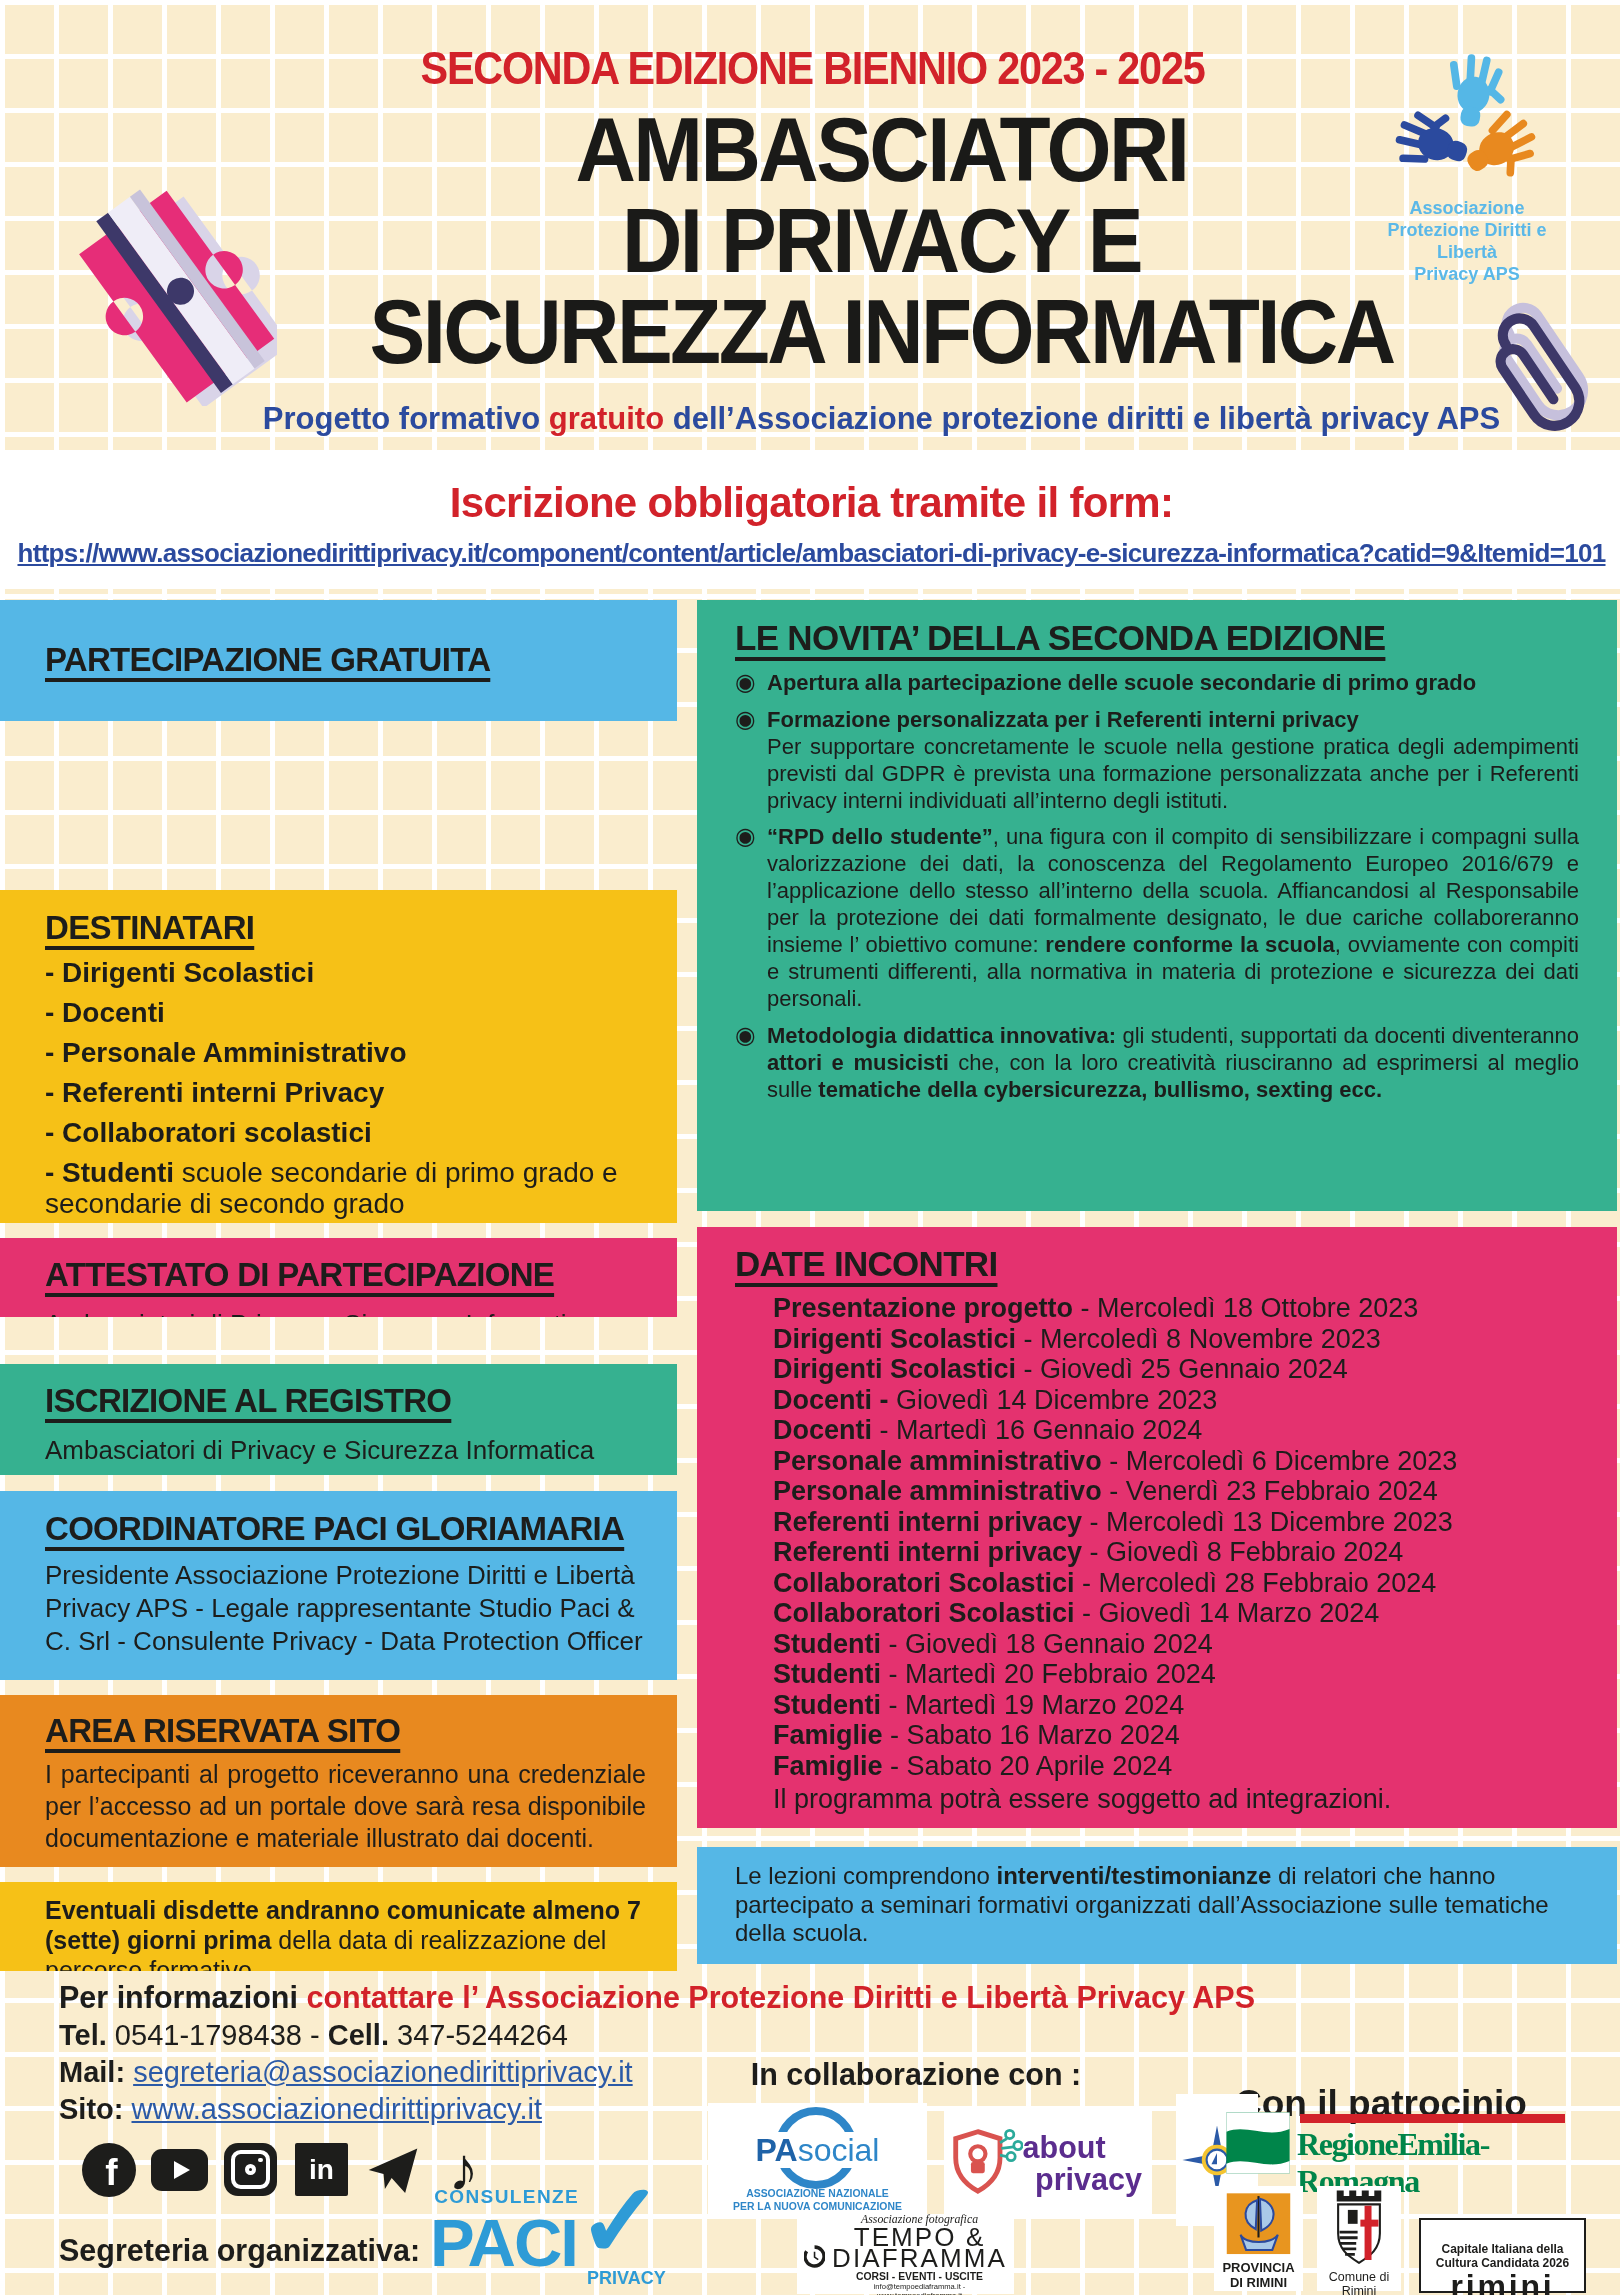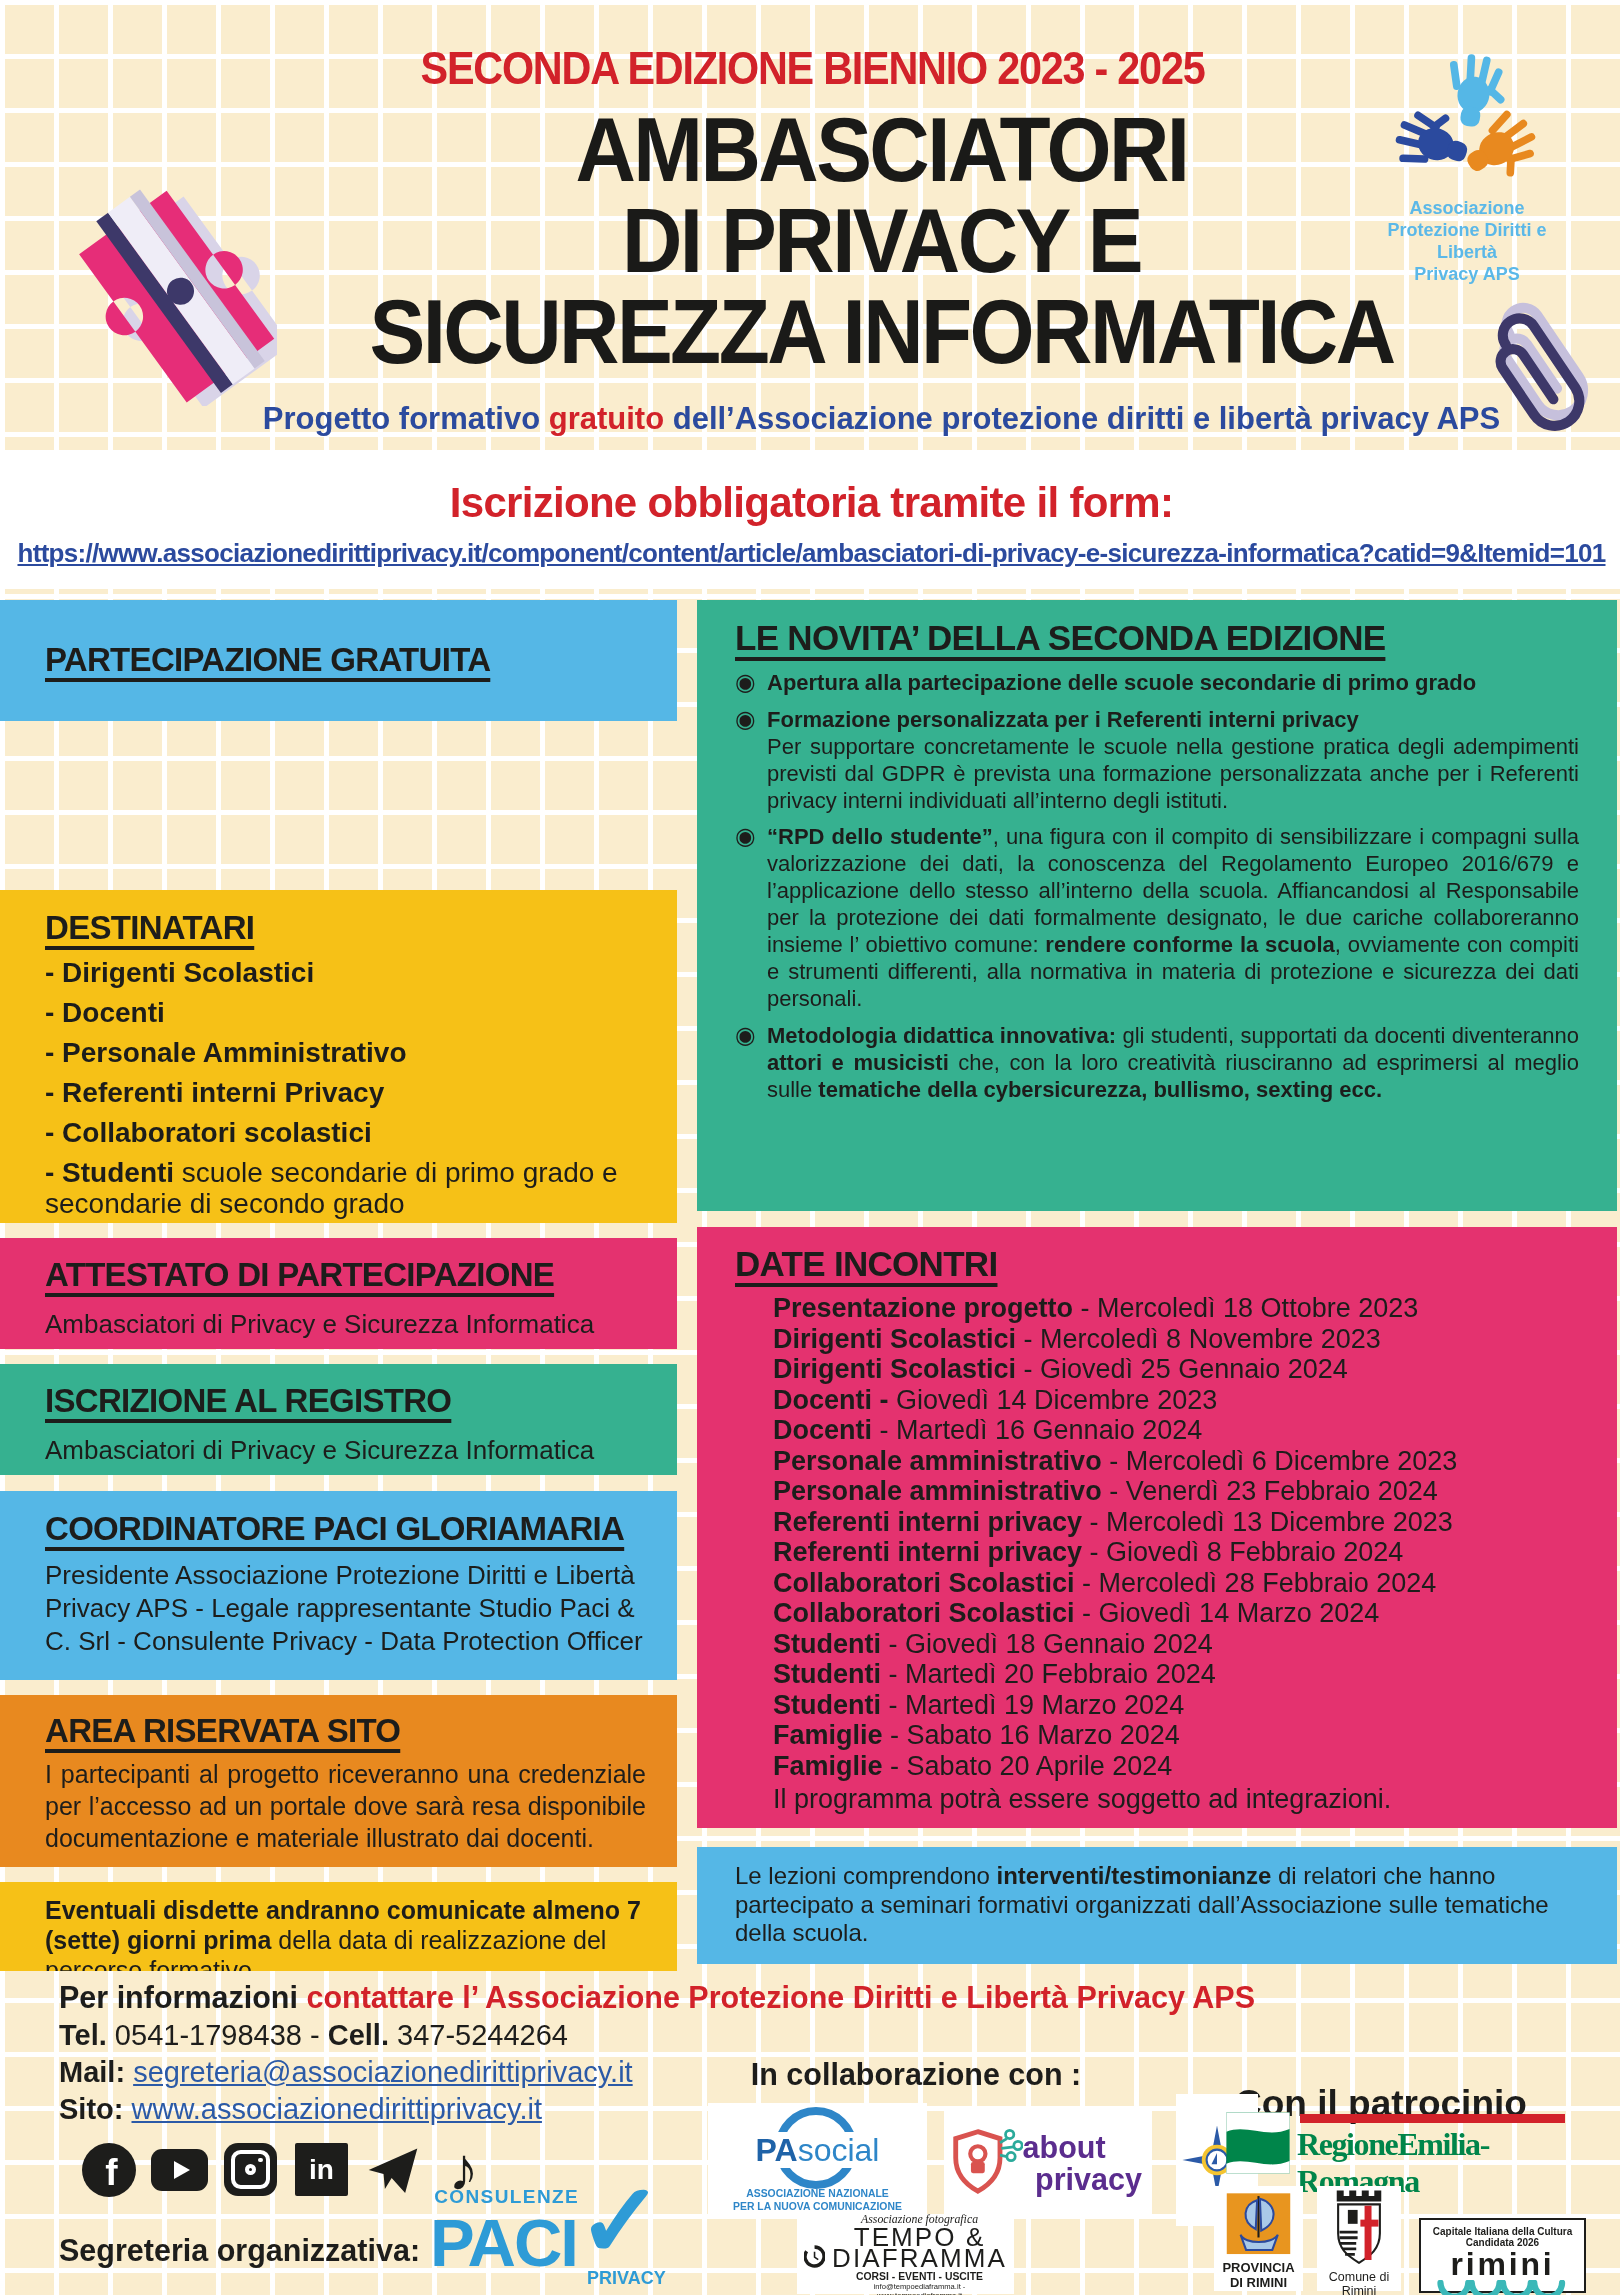--- a/index.html
+++ b/index.html
@@ -42,21 +42,21 @@
   .bg-yellow{ background:#F6C117; } .bg-pink{ background:#E4326F; } .bg-teal{ background:#36B190; }
   .box-title{ font-size:33px; font-weight:700; letter-spacing:-0.7px;
     text-decoration:underline; text-decoration-thickness:3.5px; text-underline-offset:7px; }
   .box-sub{ margin-top:15.3px; font-size:26px; }
 
   #box-free{ top:600px; height:121px; } #box-free .box-title{ margin-top:22px; }
   #box-mode{ top:737px; height:137px; font-size:29px; line-height:40px; padding-top:28px; }
   #box-dest{ top:890px; height:333px; }
   .dest-item{ margin-top:9px; font-size:28px; line-height:31px; }
   #box-dest .box-title{ margin-bottom:9.7px; }
-  #box-attestato{ top:1238px; height:111px; padding-top:18px; }
+  #box-attestato{ top:1238px; height:79px; padding-top:18px; }
   #box-registro{ top:1364px; height:111px; padding-top:18px; }
   #box-coord{ top:1491px; height:189px; }
   #box-coord .body, #box-area .body{ margin-top:11px; font-size:26px; line-height:33px; }
   #box-area{ top:1695px; height:172px; padding-top:16.7px; }
   #box-area .body{ text-align:justify; line-height:32px; font-size:25px; margin-top:8.3px; }
   #box-disdette{ top:1882px; height:89px; padding-top:12.5px; font-size:25px; line-height:30px; }
 
   #box-novita{ top:600px; height:611px; }
   #box-novita .box-title{ font-size:35px; margin-bottom:11px; }
   .bullet{ display:flex; margin-top:9.7px; font-size:22px; line-height:27px; }
@@ -125,21 +125,21 @@
 
   .regione{ position:absolute; left:1225px; top:2111px; width:343px; height:69px; }
   .regione .bar{ position:absolute; left:75px; top:2.8px; width:265px; height:9px; background:#D2222A; }
   .regione .name{ position:absolute; left:72px; top:15.3px; font-family:"Liberation Serif", serif; font-weight:700;
                   font-size:32px; color:#00854A; letter-spacing:-1.4px; }
   .provincia{ left:1214px; top:2186px; width:89px; height:105px; text-align:center; padding-top:2.8px; }
   .provincia .cap{ font-size:13px; font-weight:700; line-height:15.3px; margin-top:1.4px; }
   .comune{ left:1317px; top:2186px; width:84px; height:105px; text-align:center; padding-top:2.8px; }
   .comune .cap{ font-size:12.5px; line-height:14px; margin-top:1.4px; }
   .rimini{ left:1419px; top:2218px; width:167px; height:75px; border:2.1px solid #1d1d1b; text-align:center; padding-top:5.6px; }
-  .rimini .cap{ font-size:10px; font-weight:700; }
+  .rimini .cap{ font-size:12px; font-weight:700;margin-top:16px; }
   .rimini .name{ font-size:32px; font-weight:700; letter-spacing:2.8px; line-height:32px; }
 </style>
 </head>
 <body>
 
 <div class="poster">
 
   <div class="edition">SECONDA EDIZIONE BIENNIO 2023 - 2025</div>
 
   <div class="main-title">

